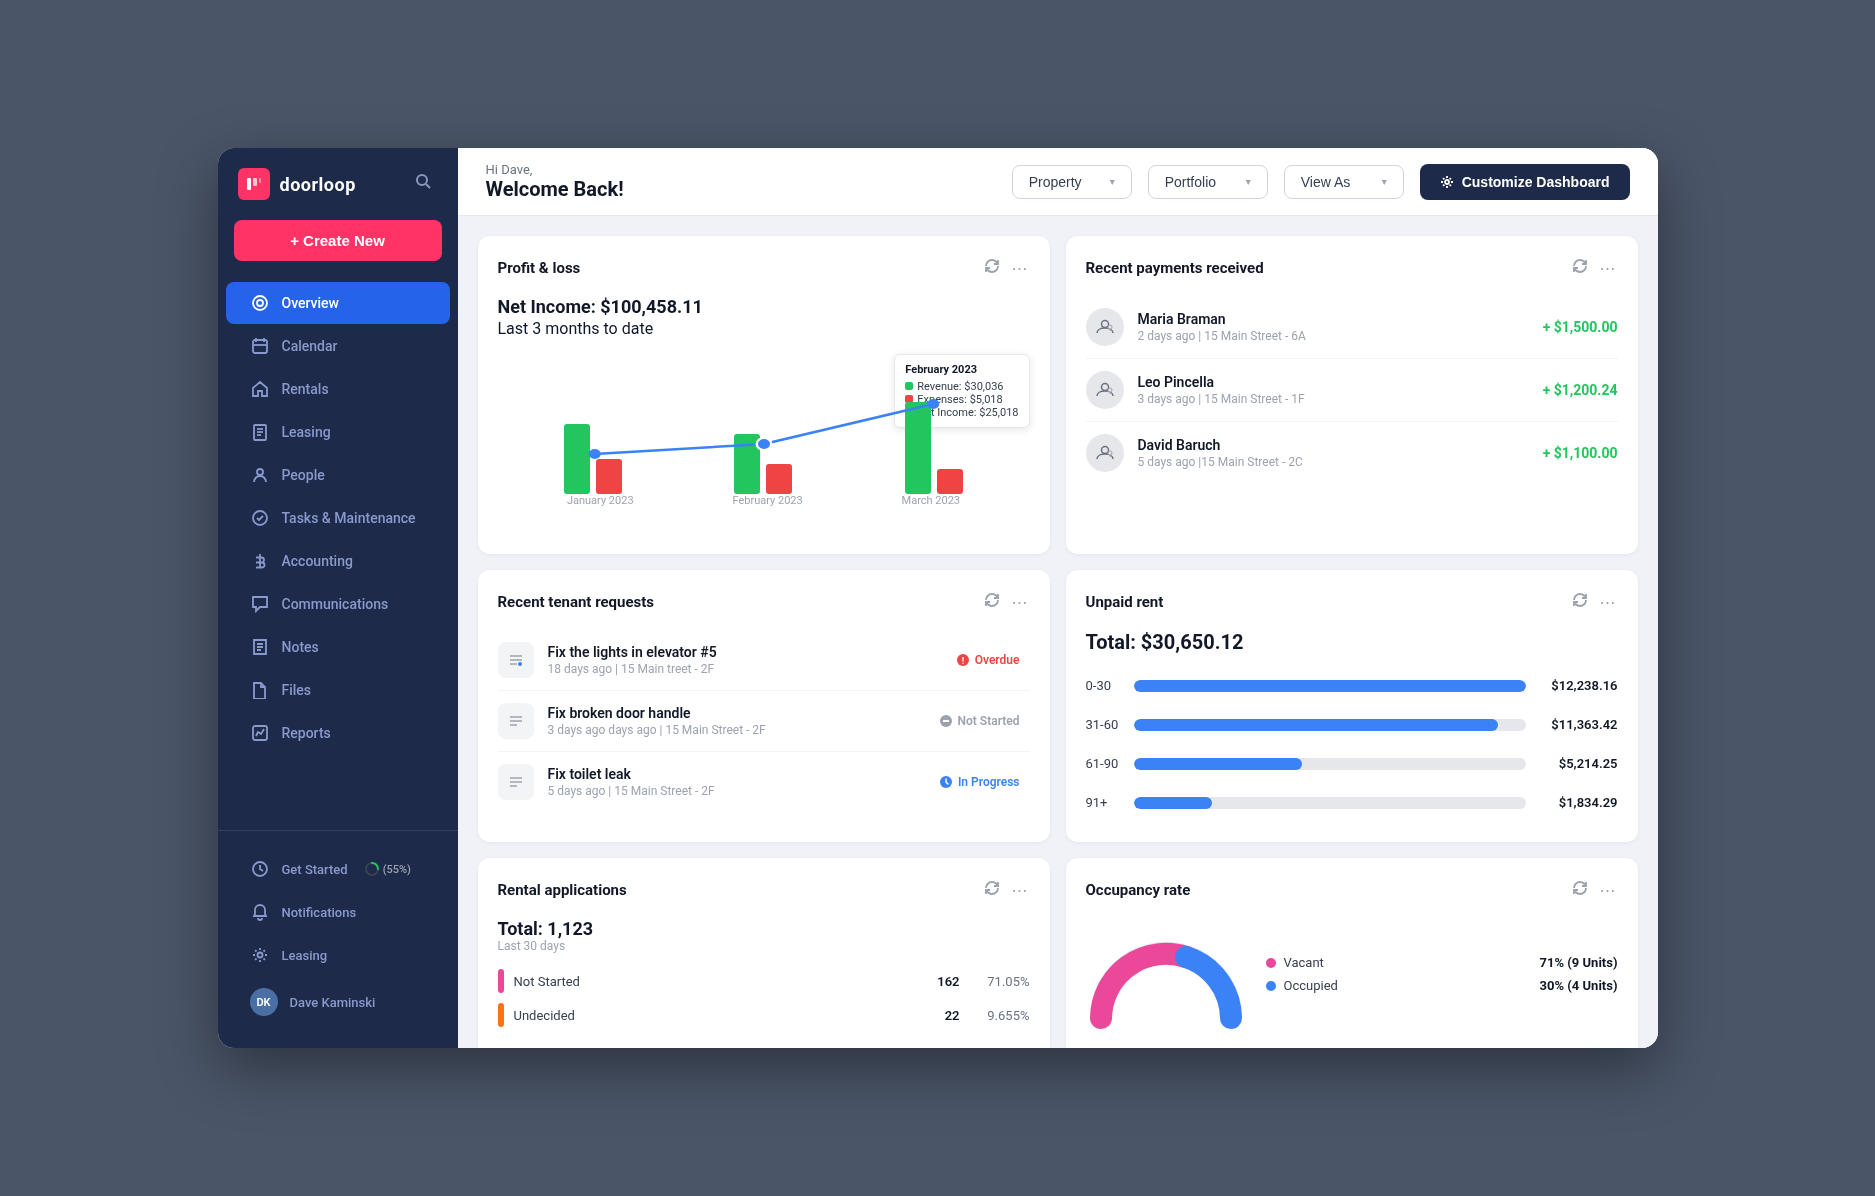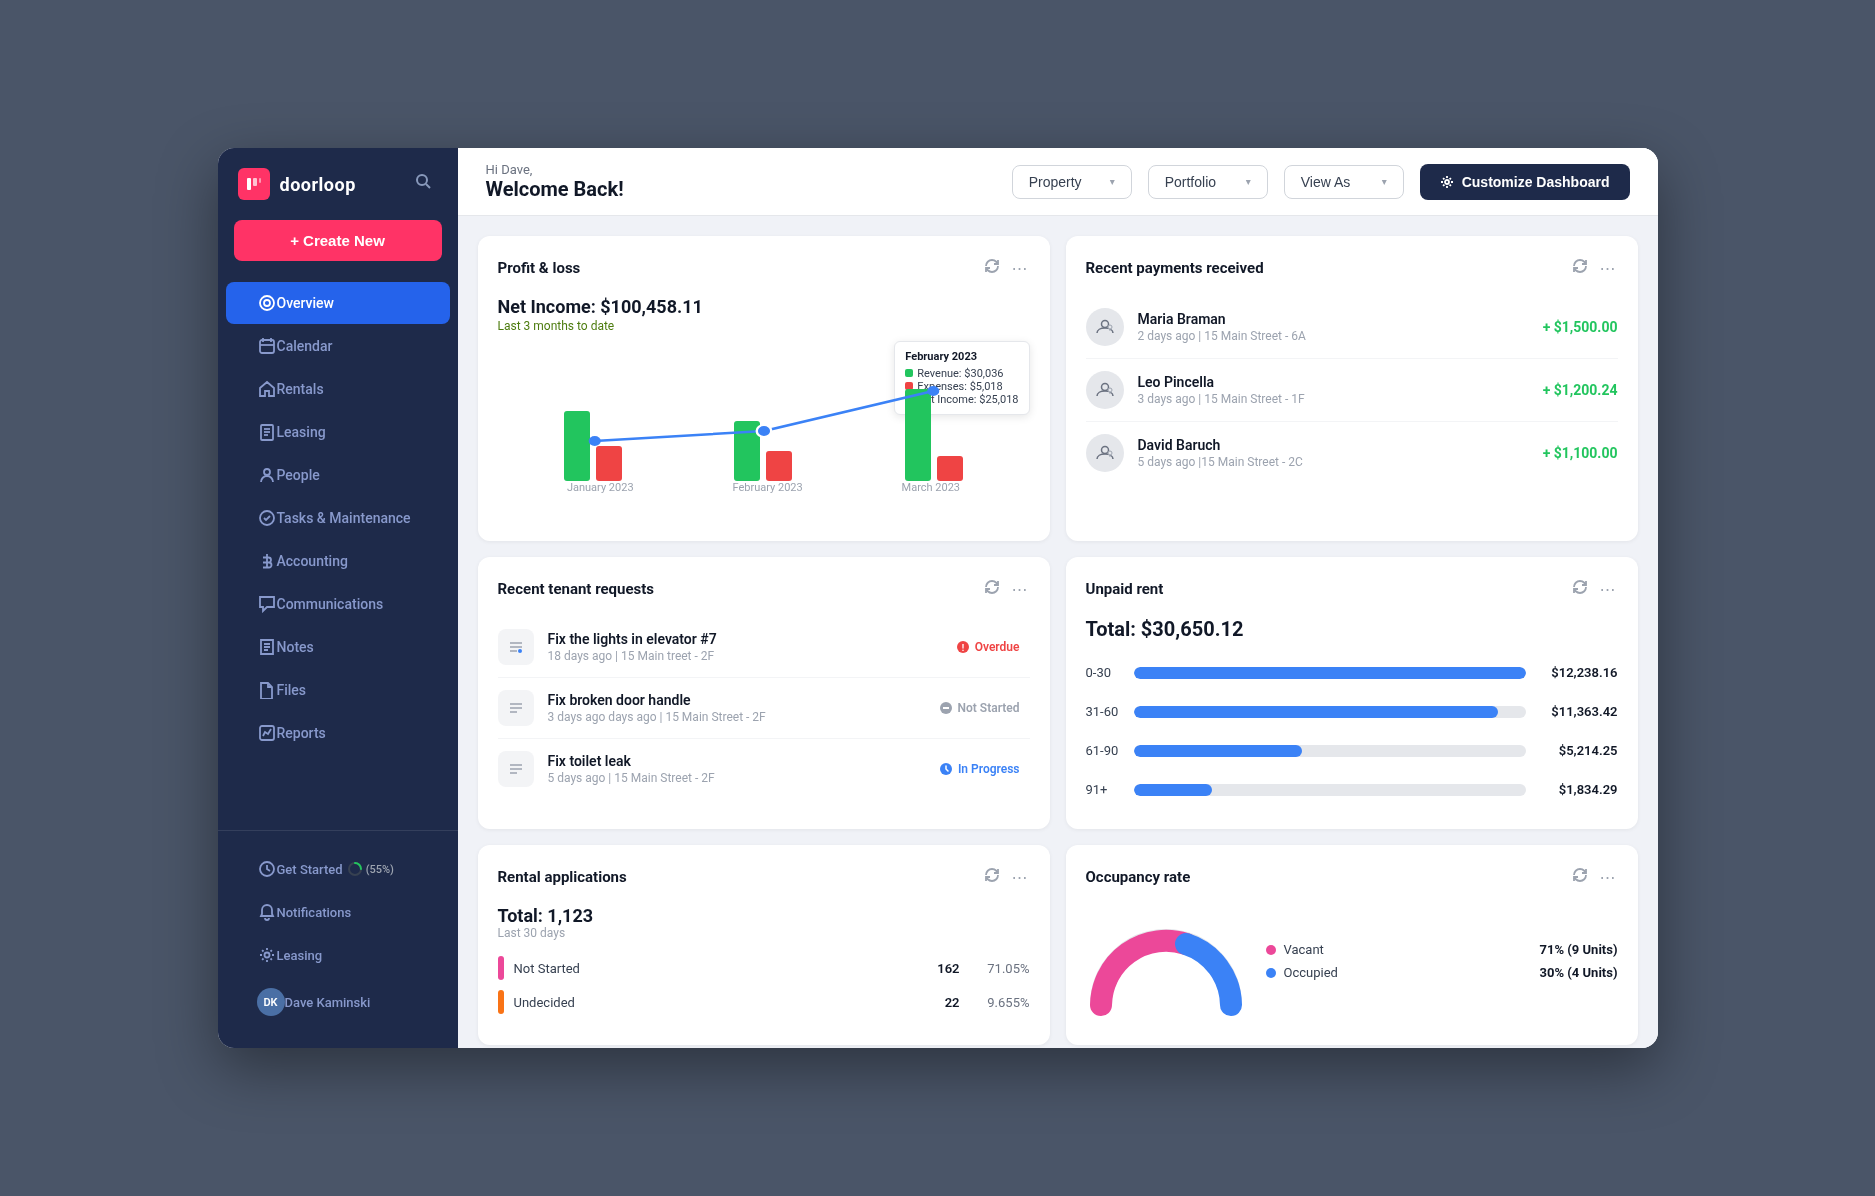--- a/index.html
+++ b/index.html
@@ -74,21 +74,22 @@
       font-weight: 600;
       cursor: pointer;
       display: flex;
       align-items: center;
       justify-content: center;
       gap: 8px;
     }
     .nav-item {
       display: flex;
       align-items: center;
-      padding: 11px 31px;
+      gap: 12px;
+      padding: 11px 24px;
       color: #8899cc;
       font-size: 14px;
       font-weight: 500;
       cursor: pointer;
       border-radius: 8px;
       margin: 1px 8px;
       transition: background 0.15s;
     }
     .nav-item.active {
       background: #2563eb;
@@ -219,23 +220,23 @@
       padding: 2px;
     }
     
     .pnl-net {
       font-size: 18px;
       font-weight: 700;
       color: #111827;
       margin-bottom: 2px;
     }
     .pnl-period {
-      font-size: 12px;
-      color: #4d7c0f;
-      margin-bottom: 8px;
+      font-size: 16px;
+      color: #0f172a;
+      margin-bottom: 16px;
     }
     .chart-area {
       position: relative;
       height: 180px;
     }
     .chart-tooltip {
       position: absolute;
       top: 0;
       right: 0;
       background: white;
@@ -801,21 +802,21 @@
           <div class="request-item">
             <div class="request-icon">
               <svg width="18" height="18" viewBox="0 0 18 18" fill="none" stroke="#9ca3af" stroke-width="1.5">
                 <line x1="3" y1="5" x2="15" y2="5"></line>
                 <line x1="3" y1="9" x2="15" y2="9"></line>
                 <line x1="3" y1="13" x2="10" y2="13"></line>
                 <circle cx="13" cy="13" r="2" fill="#3b82f6" stroke="none"></circle>
               </svg>
             </div>
             <div class="request-info">
-              <div class="request-title">Fix the lights in elevator #7</div>
+              <div class="request-title">Fix the lights in elevator #5</div>
               <div class="request-meta">18 days ago | 15 Main treet - 2F</div>
             </div>
             <div class="status-badge status-overdue">
               <svg width="14" height="14" viewBox="0 0 14 14" fill="none">
                 <circle cx="7" cy="7" r="6" fill="#ef4444"></circle>
                 <text x="7" y="11" text-anchor="middle" fill="white" font-size="9" font-weight="bold">!</text>
               </svg>
               <span>Overdue</span>
             </div>
           </div>

